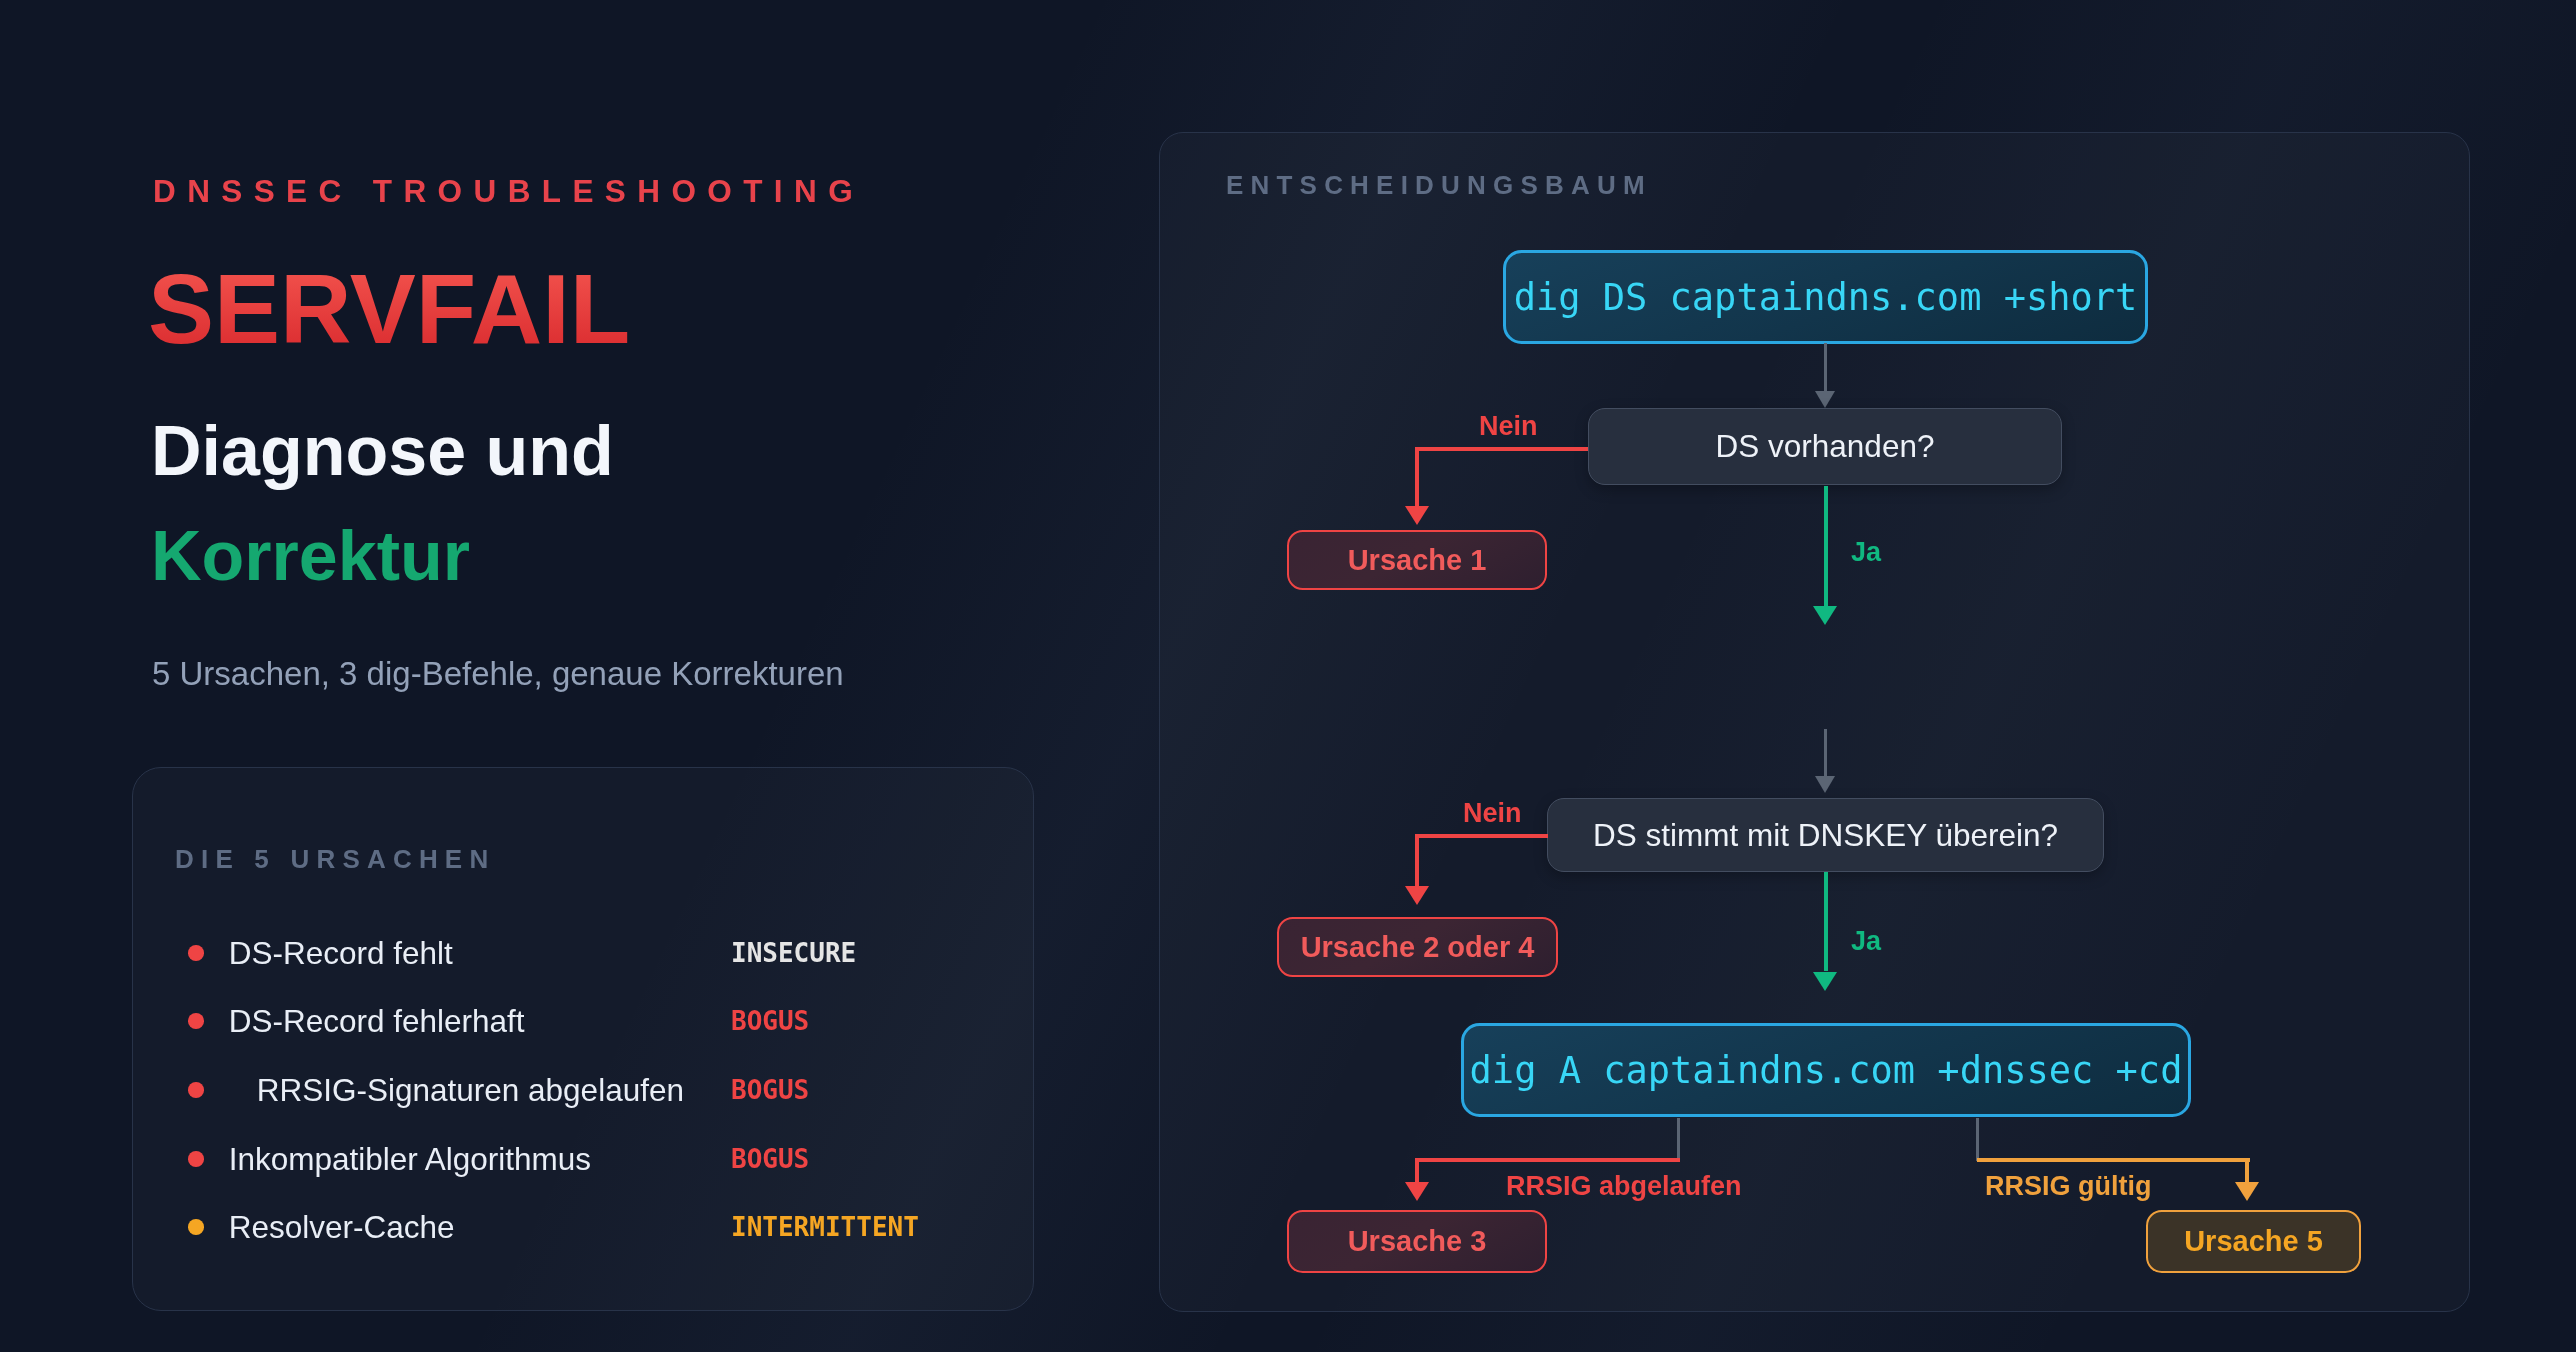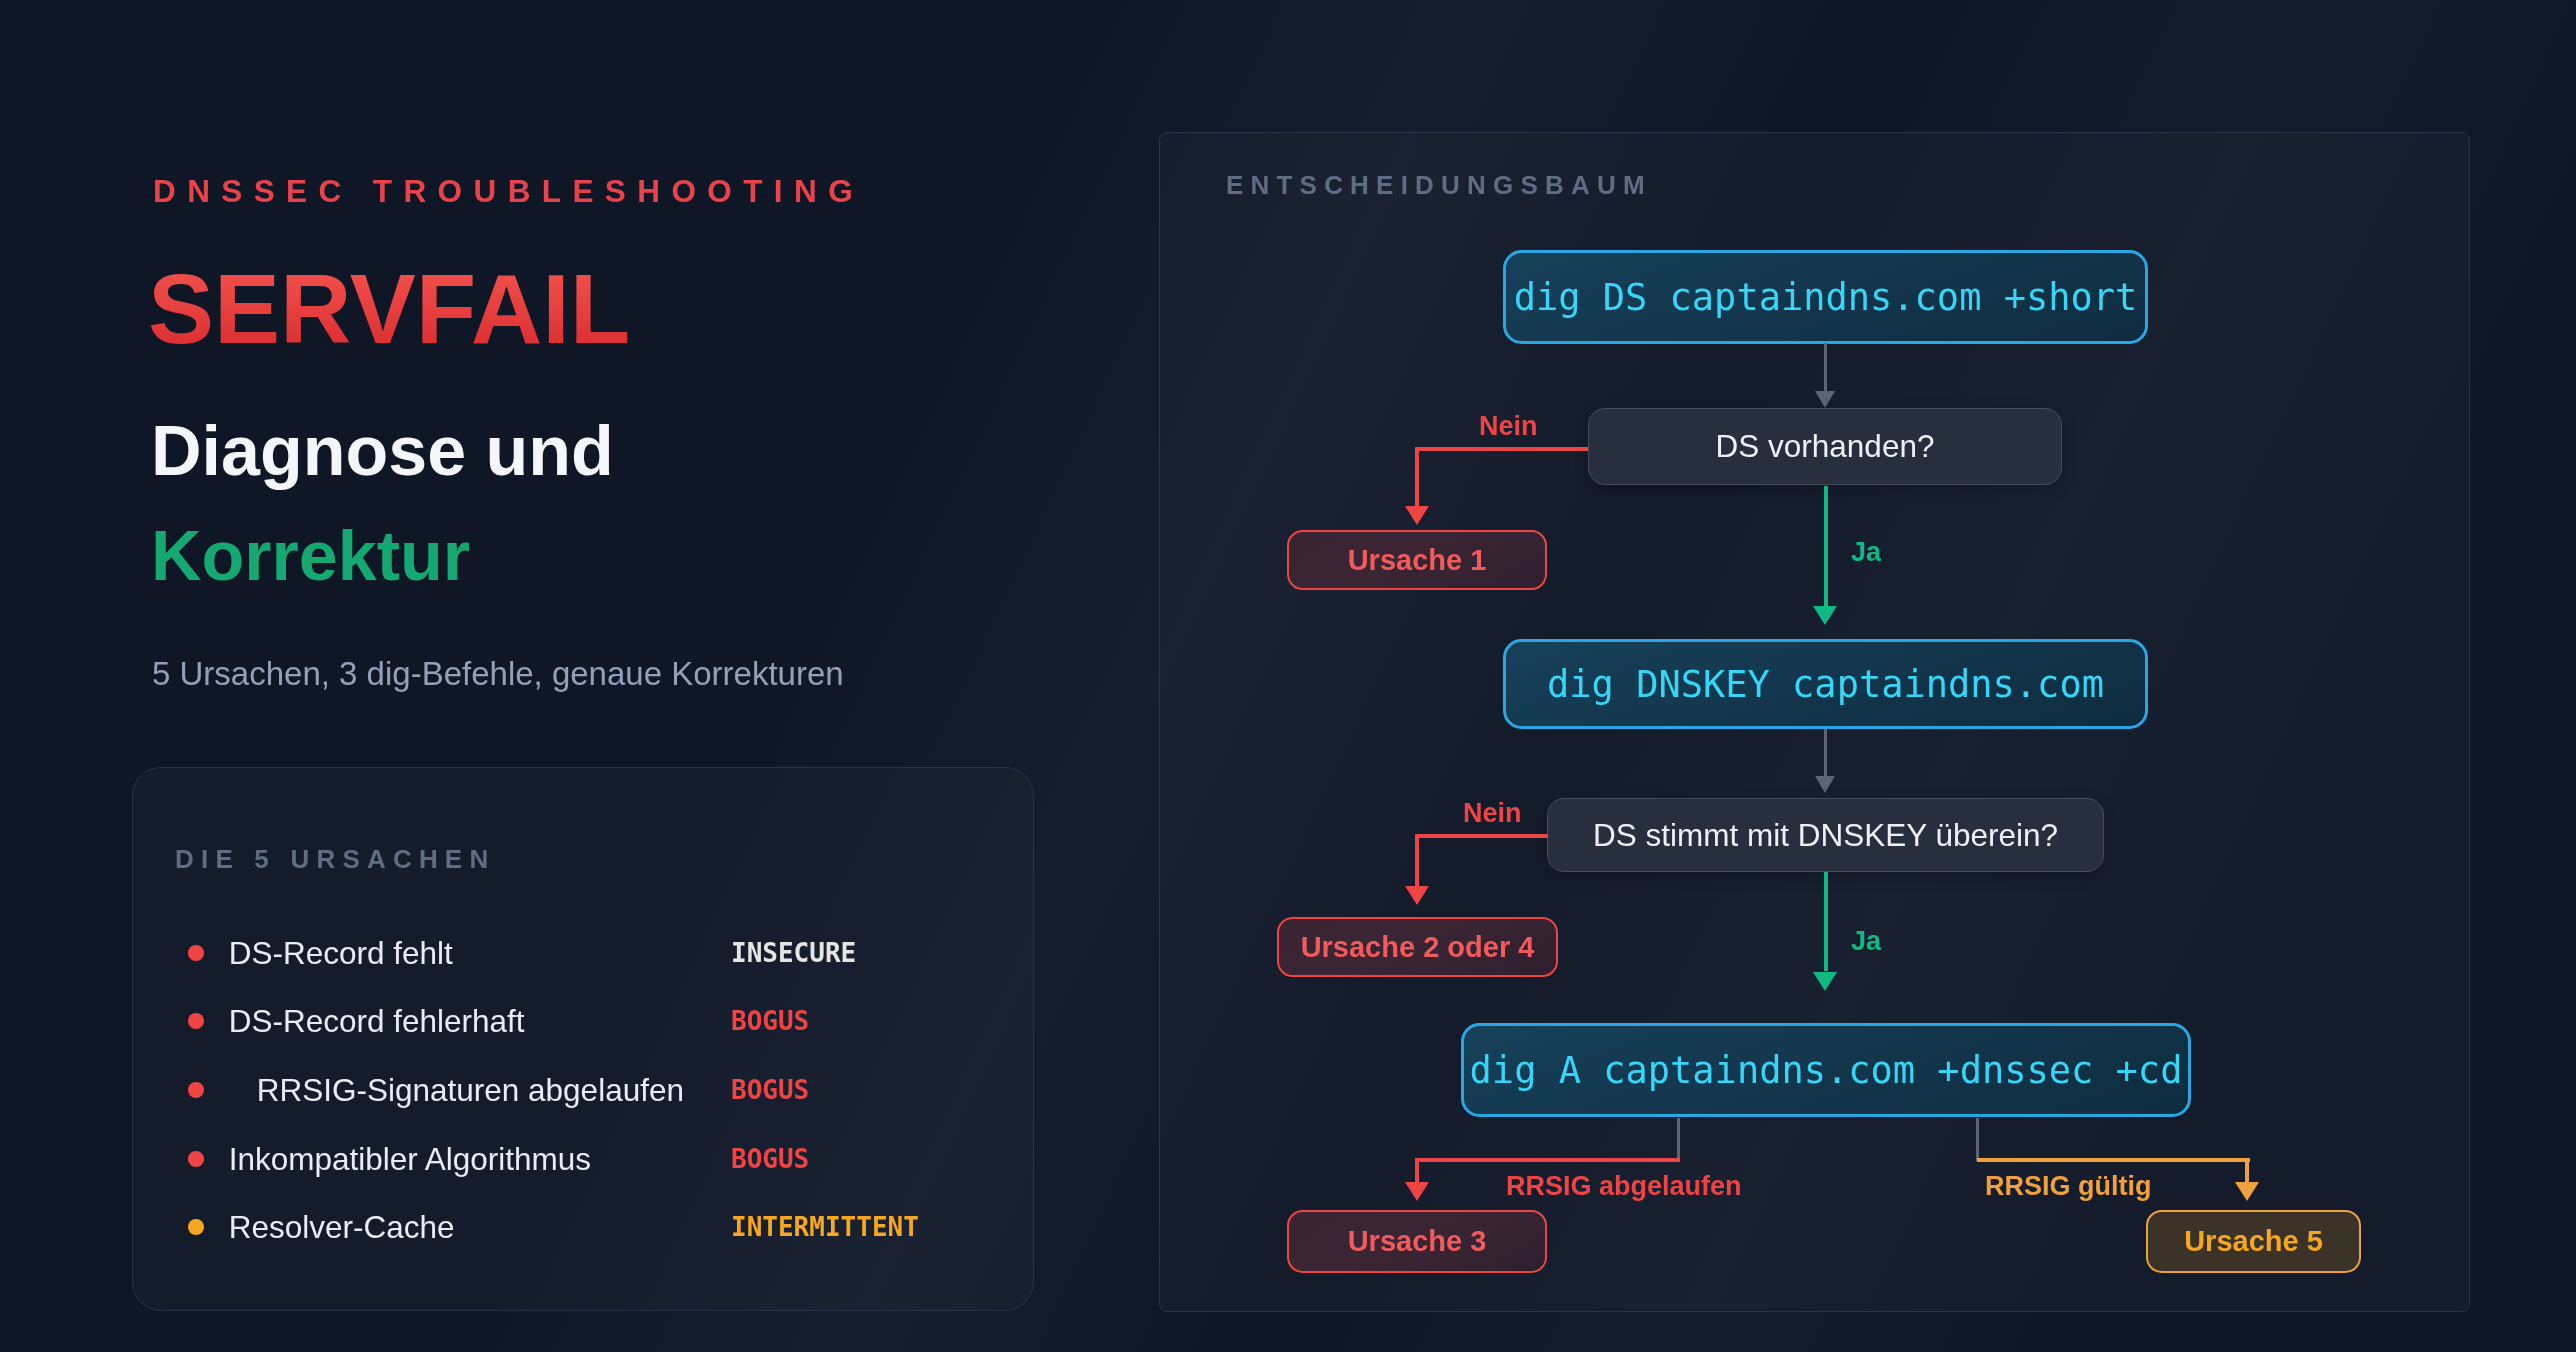--- a/index.html
+++ b/index.html
@@ -133,21 +133,21 @@
       <span class="cause-label">Inkompatibler Algorithmus</span>
       <span class="cause-status" style="color: rgb(239, 68, 68);">BOGUS</span>
     </div>
     <div class="abs cause-row" style="left:42px;width:816px;top:436px;">
       <span class="dot" style="background: rgb(245, 166, 35);"></span>
       <span class="cause-label">Resolver-Cache</span>
       <span class="cause-status" style="color: rgb(245, 166, 35);">INTERMITTENT</span>
     </div>
   </div>
 
-  <div class="abs card" style="left:1159px;top:132px;width:1309px;height:1178px;border-radius:8px;">
+  <div class="abs card" style="left:1159px;top:132px;width:1309px;height:1178px;border-radius:24px;">
     <div class="abs sec-header" style="left:66px;top:37px;">ENTSCHEIDUNGSBAUM</div>
 
     <div class="abs cmd-box" style="left:343px;top:117px;width:645px;height:94px;">
       <span class="cmd-text">dig DS captaindns.com +short</span>
     </div>
 
     <div class="vline gray" style="left:664px;top:210px;height:48px;"></div>
     <div class="head-down gray" style="left:655px;top:258px;"></div>
 
     <div class="abs q-box" style="left:428px;top:275px;width:474px;height:77px;">
@@ -159,23 +159,20 @@
     <div class="vline red" style="left:255px;top:314px;height:60px;"></div>
     <div class="head-down red" style="left:245px;top:373px;"></div>
     <div class="abs outcome red" style="left:127px;top:397px;width:260px;height:60px;">
       <span>Ursache 1</span>
     </div>
 
     <div class="vline green" style="left:664px;top:353px;height:120px;"></div>
     <div class="head-down green" style="left:653px;top:473px;"></div>
     <div class="abs edge-label green" style="left:691px;top:404px;">Ja</div>
 
-    <div class="abs cmd-box" style="left:343px;top:506px;width:645px;height:90px;">
-      <span class="cmd-text">dig DNSKEY captaindns.com</span>
-    </div>
 
     <div class="vline gray" style="left:664px;top:596px;height:47px;"></div>
     <div class="head-down gray" style="left:655px;top:643px;"></div>
 
     <div class="abs q-box" style="left:387px;top:665px;width:557px;height:74px;">
       <span class="q-text">DS stimmt mit DNSKEY überein?</span>
     </div>
 
     <div class="abs edge-label red" style="left:303px;top:665px;">Nein</div>
     <div class="hline red" style="left:258px;top:701px;width:130px;"></div>

